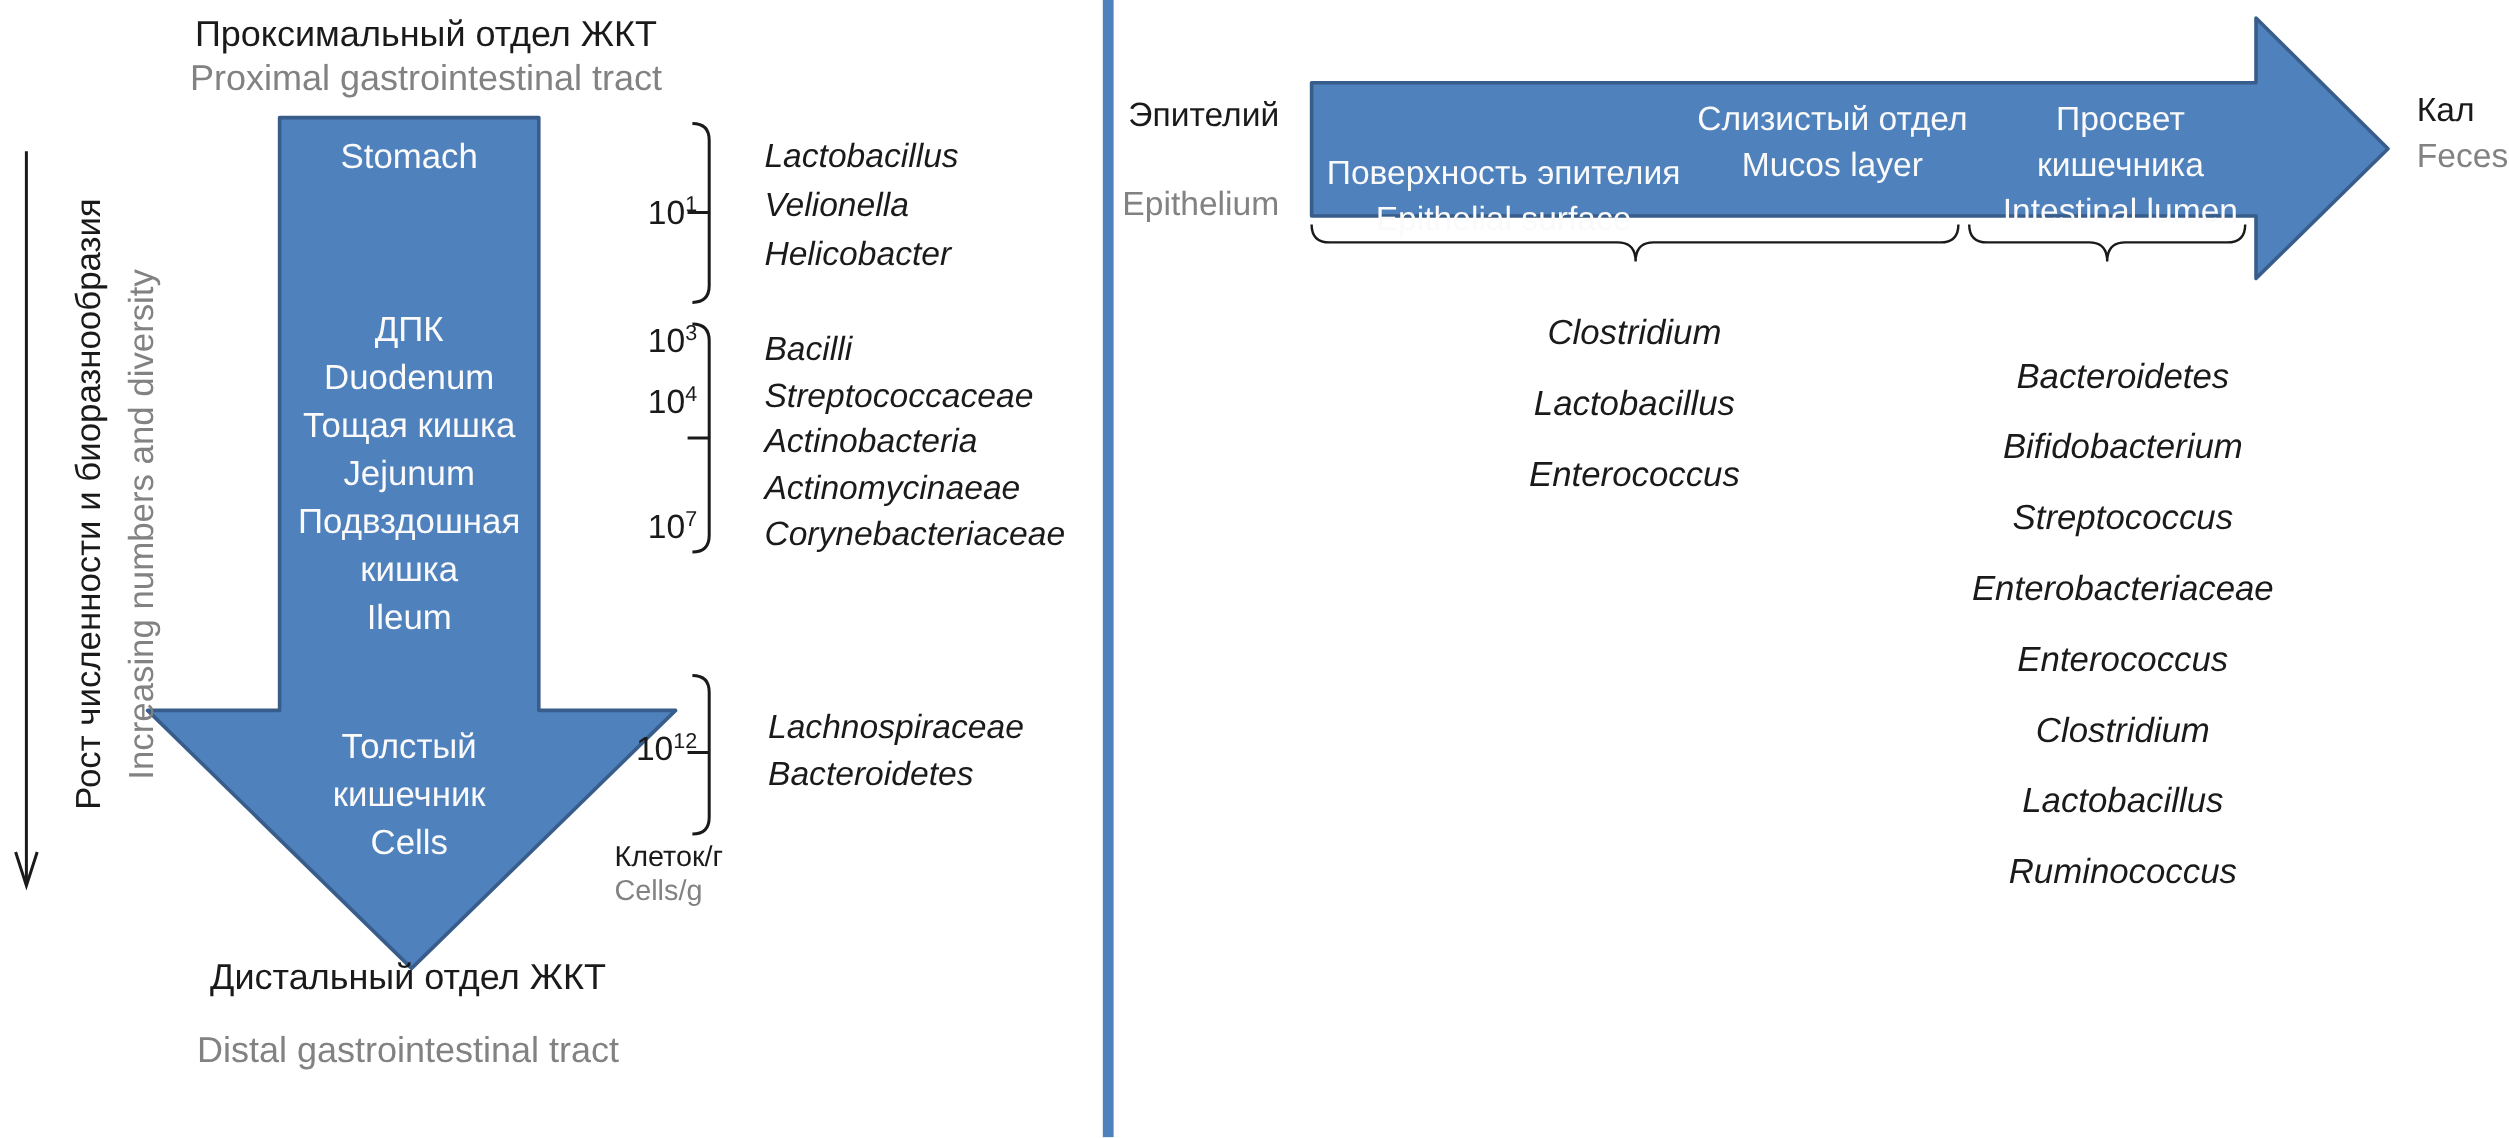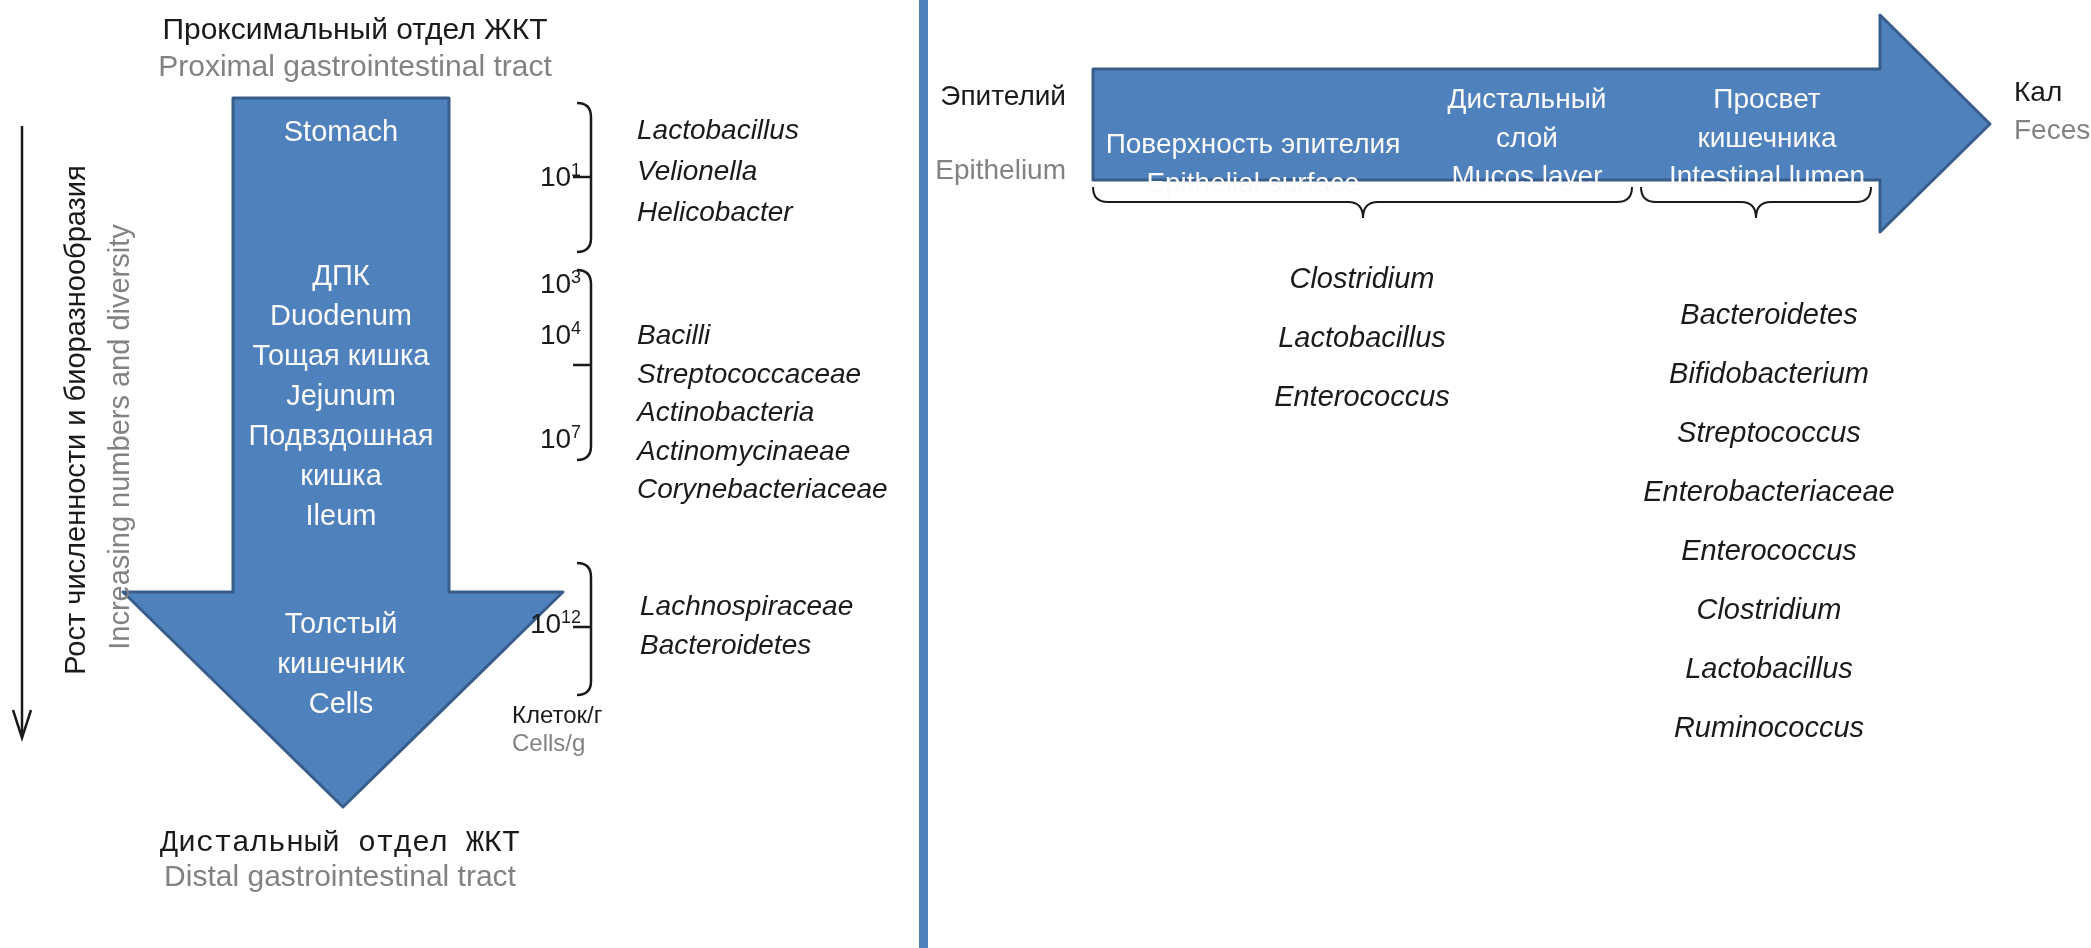--- a/index.html
+++ b/index.html
@@ -89,47 +89,47 @@
   </div>
   <div class="t pow right" style="left:475px;top:607px;width:106px;">
     <span>10</span><sup>12</sup>
   </div>
 
   <div class="t fs28 it stack41" style="left:637px;top:109px;">
     <div>Lactobacillus</div>
     <div>Velionella</div>
     <div>Helicobacter</div>
   </div>
-  <div class="t fs28 it stack38" style="left:637px;top:272px;margin-top:44px;">
+  <div class="t fs28 it stack38" style="left:637px;top:272px;">
     <div>Bacilli</div>
     <div>Streptococcaceae</div>
     <div>Actinobacteria</div>
     <div>Actinomycinaeae</div>
     <div>Corynebacteriaceae</div>
   </div>
   <div class="t fs28 it stack38" style="left:640px;top:587px;">
     <div>Lachnospiraceae</div>
     <div>Bacteroidetes</div>
   </div>
 
   <div class="t fs24" style="left:512px;top:701px;text-align:center;">Клеток/г</div>
   <div class="t fs24 gray" style="left:512px;top:729px;">Cells/g</div>
 
-  <div class="t fs30 center" style="left:140px;top:824px;width:400px;font-family:Liberation Mono, monospace;">Дистальный отдел ЖКТ</div>
+  <div class="t fs30 center" style="left:140px;top:796px;width:400px;">Дистальный отдел ЖКТ</div>
   <div class="t fs30 center gray" style="left:140px;top:857px;width:400px;">Distal gastrointestinal tract</div>
 
   <div class="t fs28 right" style="left:916px;top:80px;width:150px;">Эпителий</div>
   <div class="t fs28 right gray" style="left:916px;top:118px;width:150px;margin-top:36px;">Epithelium</div>
 
   <div class="t fs28 center white stack38" style="left:1093px;top:80px;width:320px;margin-top:45px;">
     <div>Поверхность эпителия</div>
     <div>Epithelial surface</div>
   </div>
   <div class="t fs28 center white stack38" style="left:1413px;top:80px;width:228px;">
-    <div>Дистальный слой</div>
+    <div>Слизистый отдел</div>
     <div>Mucos layer</div>
   </div>
   <div class="t fs28 center white stack38" style="left:1641px;top:80px;width:252px;">
     <div>Просвет кишечника</div>
     <div>Intestinal lumen</div>
   </div>
 
   <div class="t fs28" style="left:2014px;top:76px;">Кал</div>
   <div class="t fs28 gray" style="left:2014px;top:114px;">Feces</div>
 

